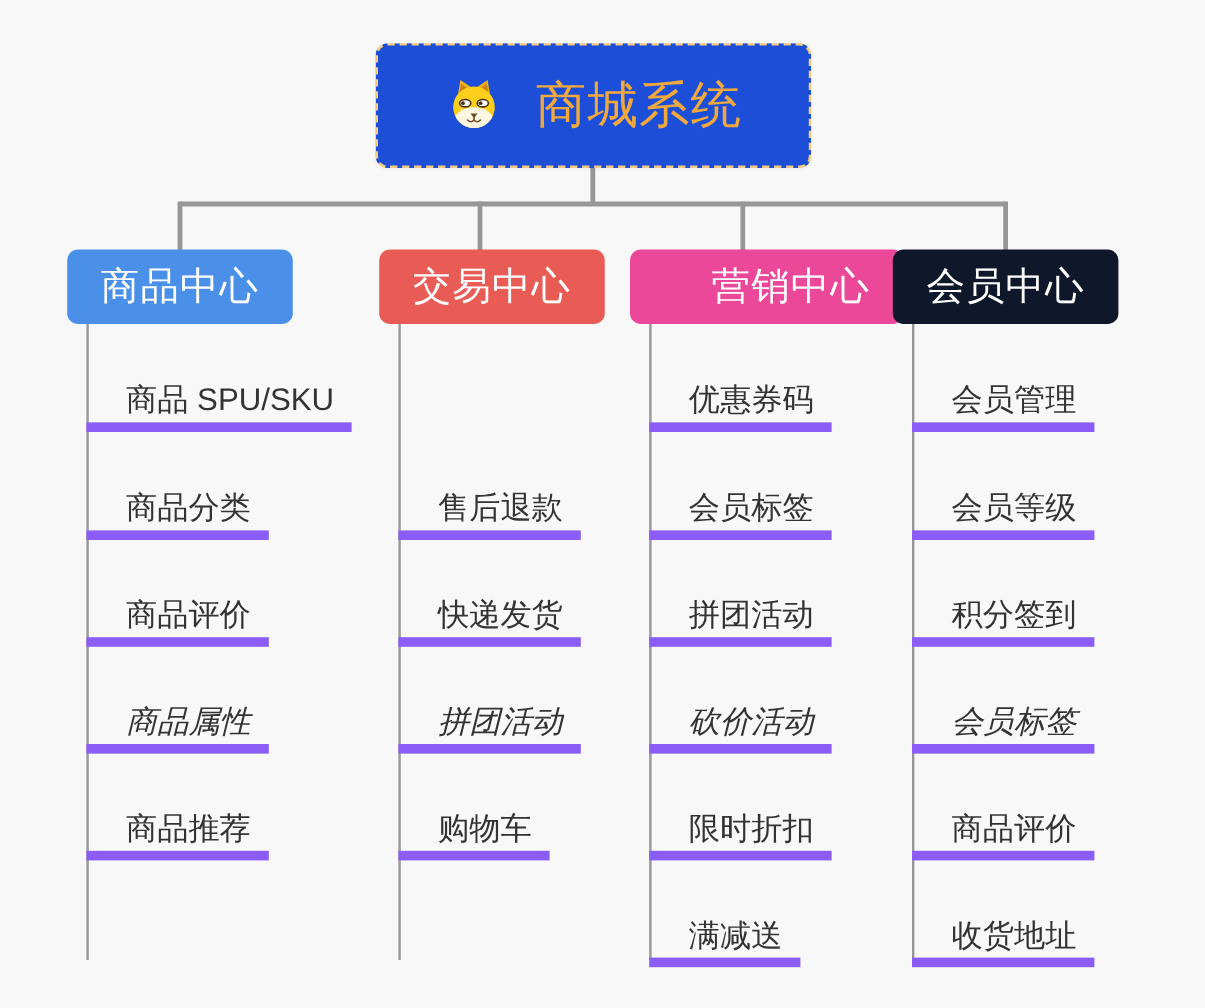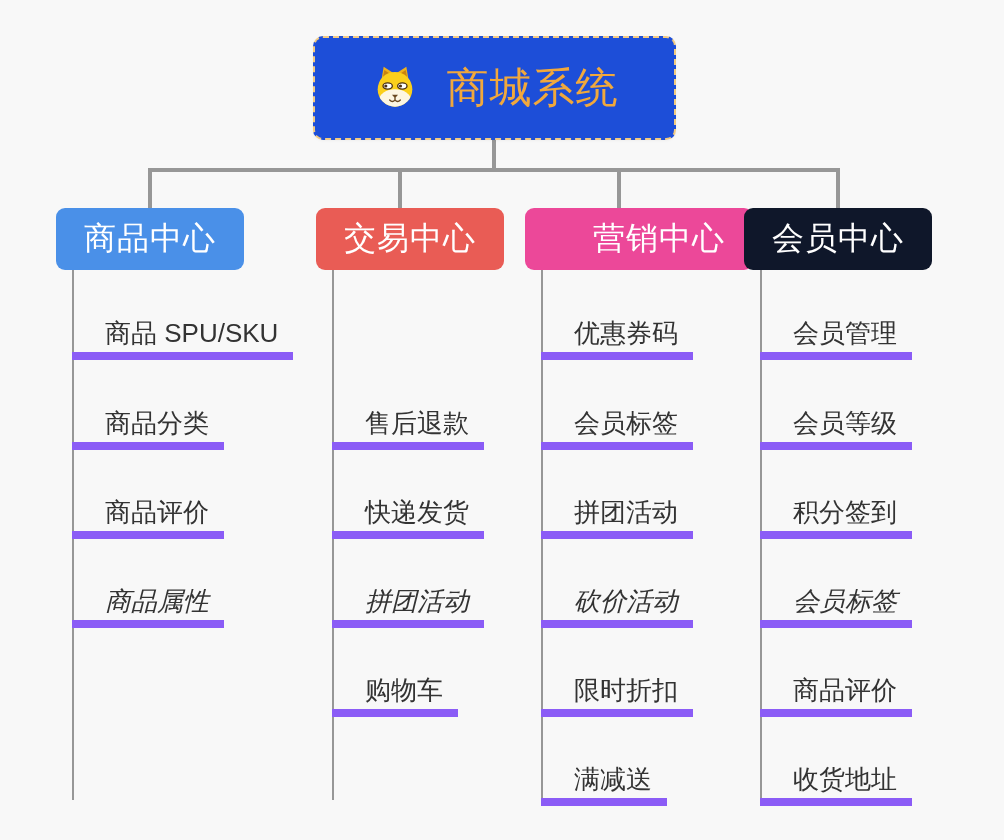--- a/index.html
+++ b/index.html
@@ -100,20 +100,21 @@
     <span class="root-title">商城系统</span>
   </div>
 
   <div class="branch b0">
     <div class="header" style="background: rgb(74, 144, 232);">商品中心</div>
     <div class="vline"></div>
     <div class="item i0">商品 SPU/SKU</div>
     <div class="item i1">商品分类</div>
     <div class="item i2">商品评价</div>
     <div class="item i3">商品属性</div>
+    <div class="item i4">商品推荐</div>
   </div>
 
   <div class="branch b1">
     <div class="header" style="background: rgb(233, 92, 85);">交易中心</div>
     <div class="vline"></div>
     <div class="item i1">售后退款</div>
     <div class="item i2">快递发货</div>
     <div class="item i3">拼团活动</div>
     <div class="item i4">购物车</div>
   </div>

